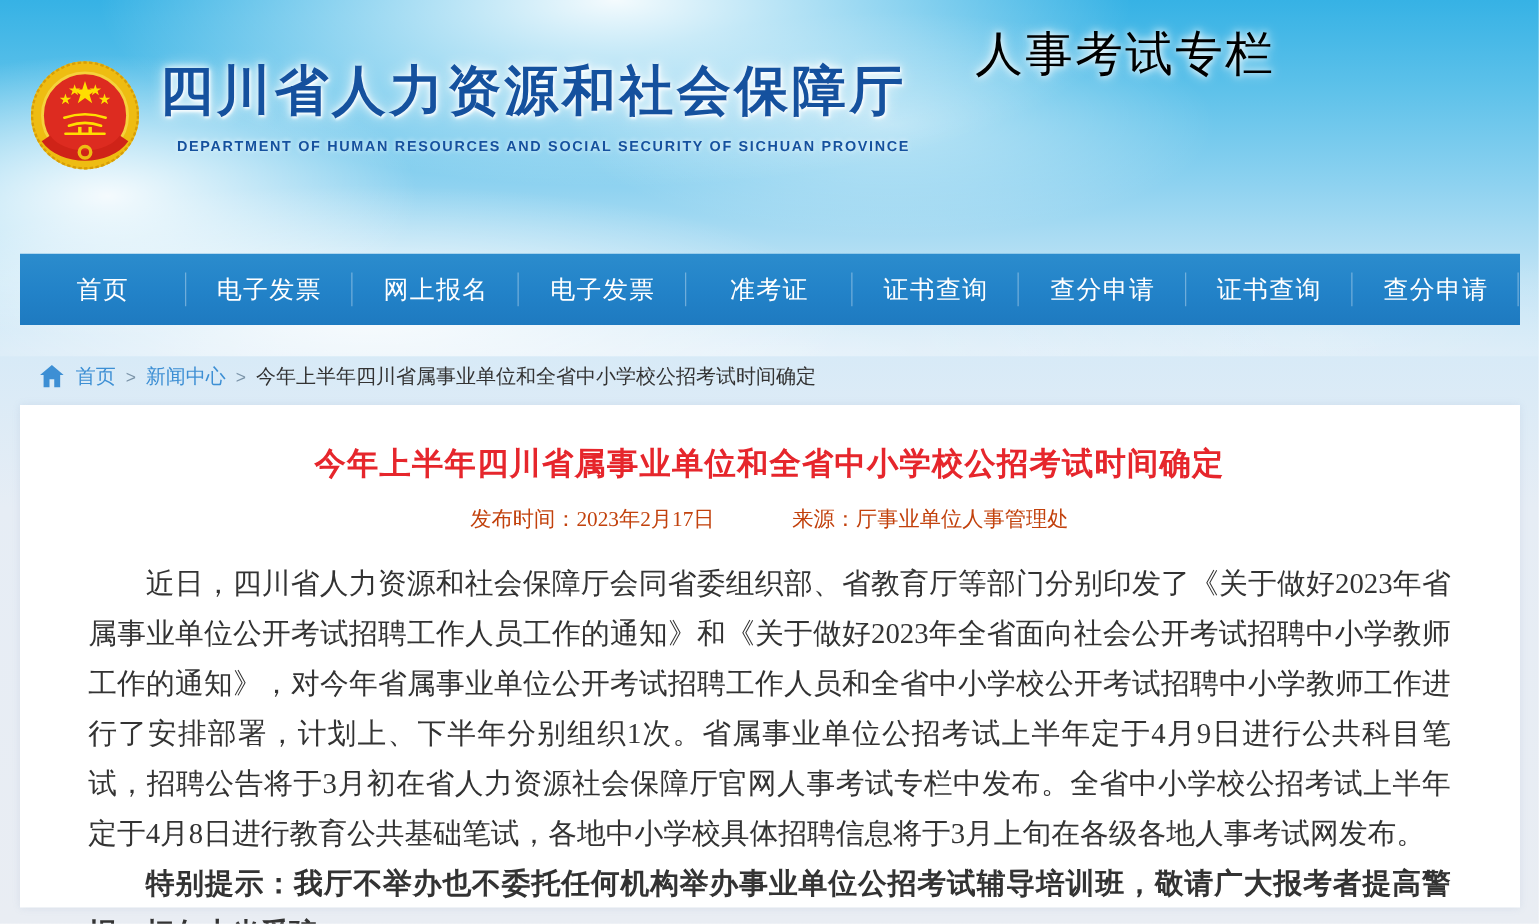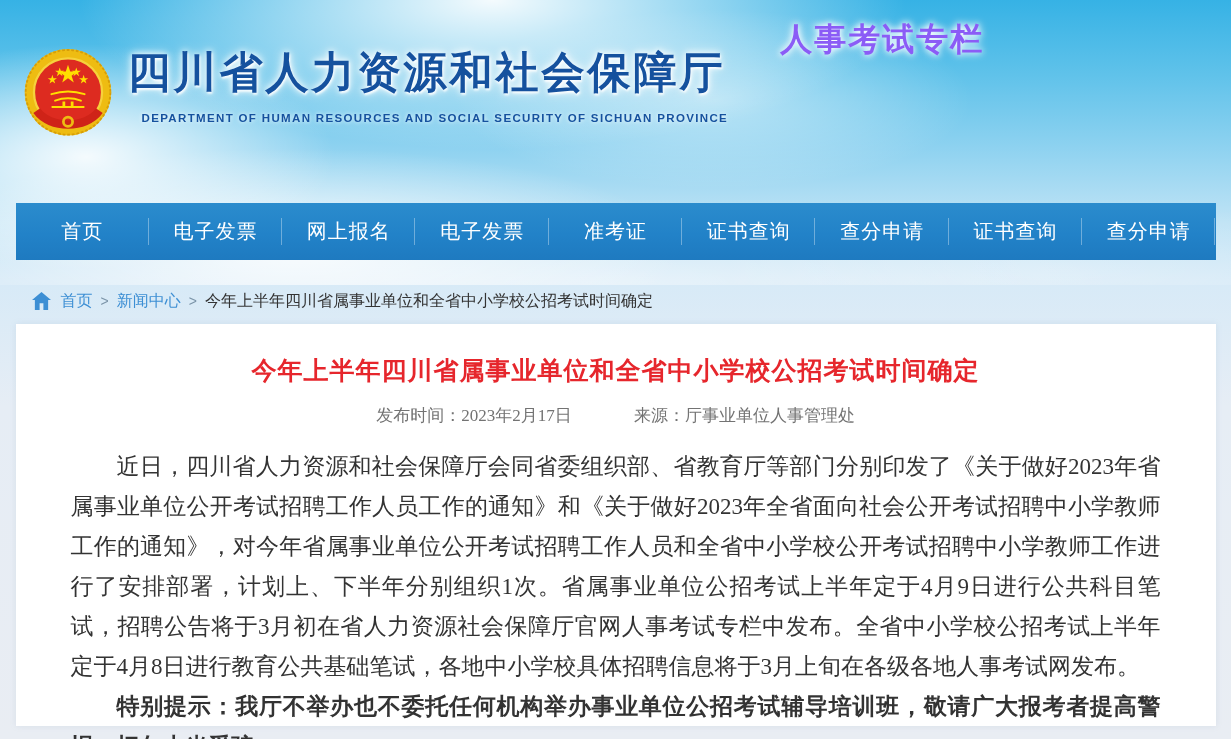--- a/index.html
+++ b/index.html
@@ -40,21 +40,21 @@
     font-family: "Liberation Serif", "DejaVu Serif", serif;
     text-shadow: 0 0 6px #ffffff, 0 0 12px rgba(255,255,255,0.9), 1px 2px 2px rgba(255,255,255,0.8);
   }
   .site-subtitle {
     font-size: 11.5px; font-weight: bold; color: #15519e;
     letter-spacing: 1.35px; margin-top: 10px; white-space: nowrap;
     text-shadow: 0 0 4px rgba(255,255,255,0.9);
     margin-left: 14px;
   }
   .column-title {
-    font-size: 32px; font-weight: bold; color: #8b5cf6;
+    font-size: 38px; font-weight: normal; color: #000000;
     margin-left: 52px; margin-top: -26px; white-space: nowrap;
     letter-spacing: 2px;
     text-shadow: 0 0 6px #ffffff, 0 0 10px rgba(255,255,255,0.95);
   }
 
   
   .navbar {
     height: 57px; display: flex;
     background: linear-gradient(180deg, #2b8ccd 0%, #2282c8 55%, #1e7ac0 100%);
   }
@@ -86,21 +86,21 @@
     box-shadow: 0 0 6px rgba(120,150,180,0.15);
   }
   .article-title {
     margin: 0; padding-top: 30px; text-align: center;
     font-size: 25px; font-weight: bold; color: #e6262c;
     font-family: "Liberation Serif", "DejaVu Serif", serif;
     letter-spacing: 1px;
   }
   .article-meta {
     margin-top: 17px; text-align: center;
-    font-size: 17px; color: #737373;
+    font-size: 17px; color: #c2410c;
     font-family: "Liberation Serif", "DejaVu Serif", serif;
   }
   .meta-source { margin-left: 58px; }
   .article-body {
     margin-top: 20px;
     font-size: 23px; line-height: 40px; color: #333333;
     font-family: "Liberation Serif", "DejaVu Serif", serif;
     text-align: justify;
   }
   .article-body p { margin: 0; text-indent: 2em; }

